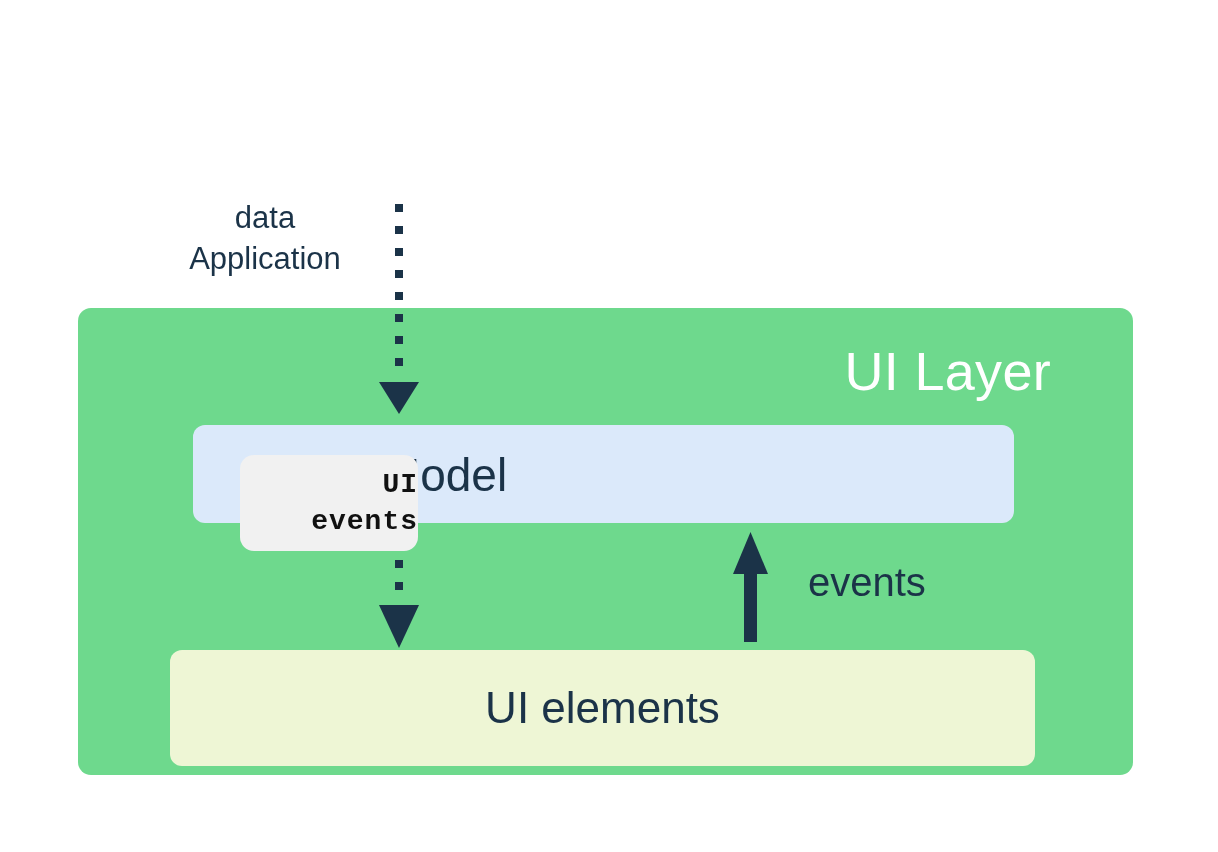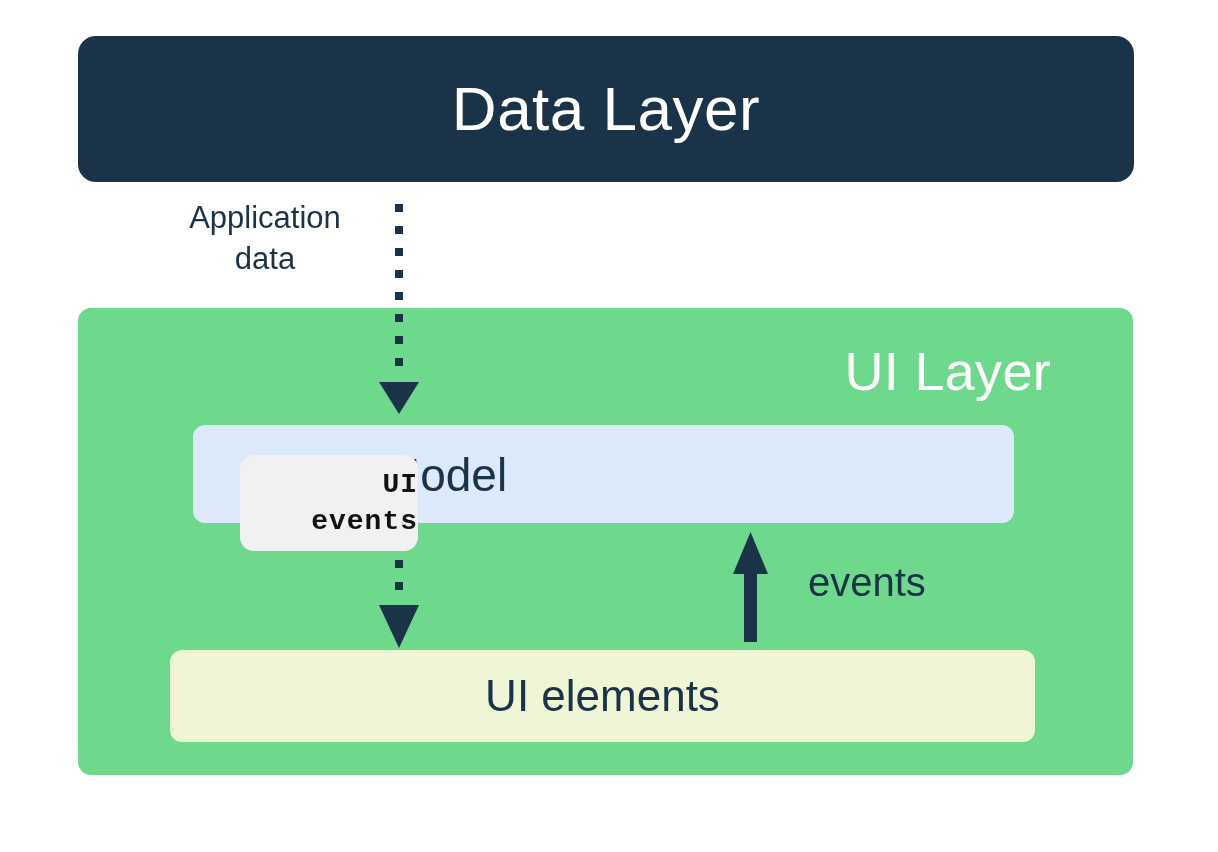--- a/index.html
+++ b/index.html
@@ -126,21 +126,21 @@
     line-height: 1.33;
     letter-spacing: 1px;
   }
 
   
   .ui-elements-box {
     position: absolute;
     left: 170px;
     top: 650px;
     width: 865px;
-    height: 92px;
+    height: 116px;
     background: #eef6d5;
     border-radius: 12px;
     display: flex;
     align-items: center;
     justify-content: center;
     box-sizing: border-box;
   }
   .ui-elements-label {
     color: #1b3348;
     font-size: 44px;
@@ -167,27 +167,24 @@
     font-size: 40px;
     font-weight: 400;
     line-height: 1;
   }
 </style>
 </head>
 <body>
 
 <div id="diagram">
 
-  <div class="data-layer">
-    <div class="data-layer-title">Data Layer</div>
-  </div>
 
   <div class="app-data-label">
+    <span class="line">data</span>
     <span class="line">Application</span>
-    <span class="line">data</span>
   </div>
 
   <div class="ui-layer">
     <div class="ui-layer-title">UI Layer</div>
   </div>
 
   <div class="viewmodel-box"></div>
   <div class="viewmodel-label">ViewModel</div>
 
   <div class="ui-state-badge">

